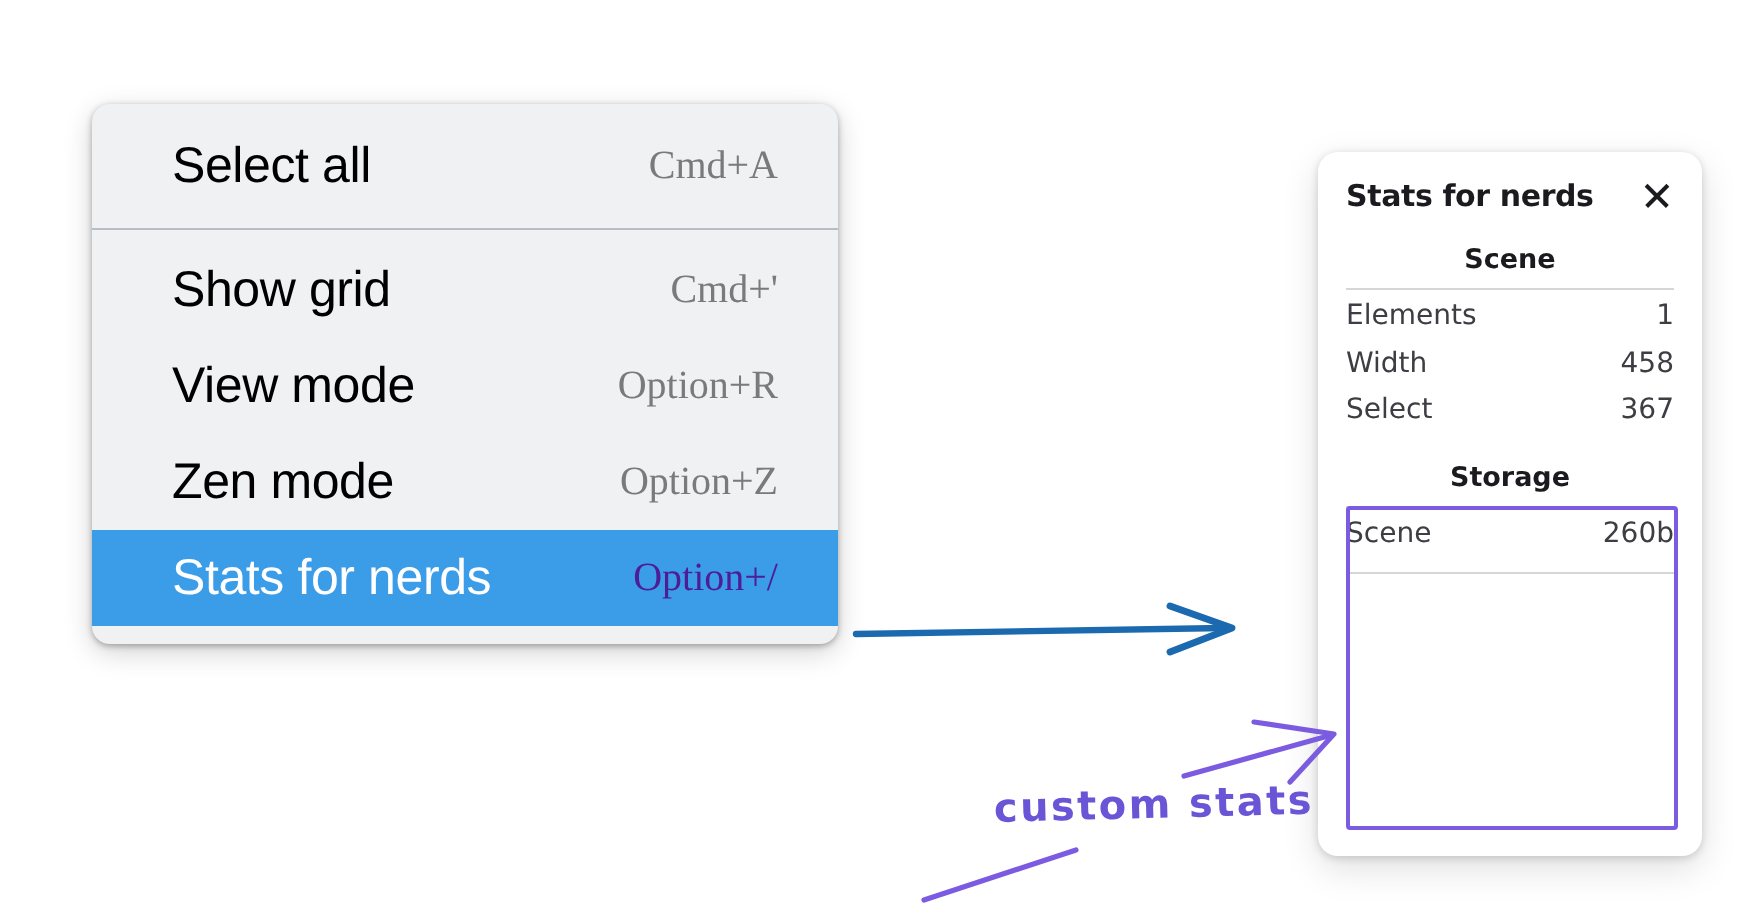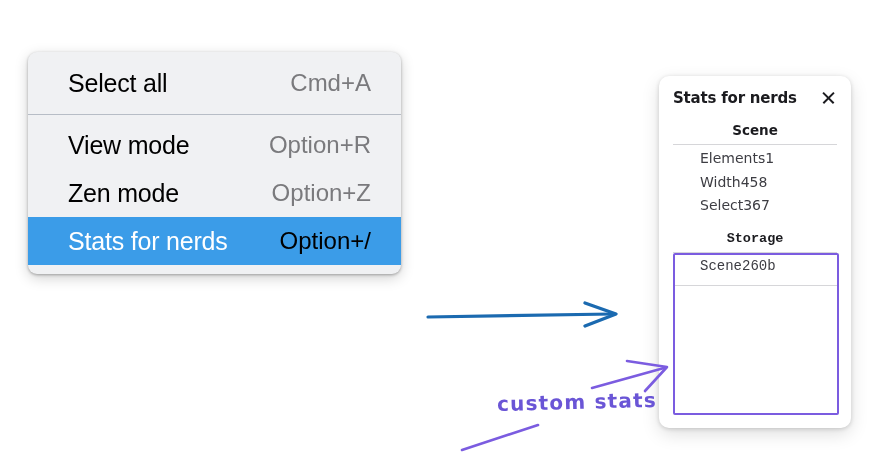--- a/index.html
+++ b/index.html
@@ -12,21 +12,21 @@
     height: 461px;
     position: relative;
     overflow: hidden;
     font-family: "Liberation Sans", sans-serif;
     -webkit-font-smoothing: antialiased;
   }
 
   
   #context-menu {
     position: absolute;
-    left: 28px;
+    left: 46px;
     top: 52px;
     width: 373px;
     background: #f0f1f3;
     border-radius: 9px;
     box-shadow: 0 1px 3px rgba(0,0,0,0.30), 0 4px 14px rgba(0,0,0,0.18);
     padding: 7px 0 9px 0;
     box-sizing: border-box;
   }
   .menu-group { }
   .menu-sep {
@@ -43,29 +43,30 @@
     box-sizing: border-box;
     cursor: default;
   }
   .menu-item .mi-label {
     font-size: 25px;
     color: #000000;
     letter-spacing: -0.2px;
     line-height: 1;
   }
   .menu-item .mi-shortcut {
-    font-size: 24px;
+    font-size: 20px;
     color: #7a7a7d;
     line-height: 1;
+    font-family: Liberation Serif, serif;
   }
   .menu-item.selected {
     background: #3b9ce8;
   }
   .menu-item.selected .mi-label { color: #ffffff; }
-  .menu-item.selected .mi-shortcut { color: #000000; }
+  .menu-item.selected .mi-shortcut { color: #4c1d95; }
 
   
   #stats-panel {
     position: absolute;
     left: 659px;
     top: 76px;
     width: 192px;
     height: 352px;
     background: #ffffff;
     border-radius: 10px;
@@ -116,26 +117,26 @@
     color: #1b1b1f;
     padding: 5px 0 6px 0;
   }
   .sec-rule {
     height: 1px;
     background: #d6d6d9;
     margin-bottom: 2px;
   }
   .stat-row {
     display: flex;
+    justify-content: space-between;
     align-items: baseline;
     font-size: 14px;
     color: #3d3d43;
     padding: 3px 0;
     line-height: 1.25;
-    margin-left: 27px;
   }
   .stat-row .sv { color: #3d3d43; }
   .stat-note {
     font-size: 13.5px;
     color: #3d3d43;
     padding: 4px 0 2px 0;
     white-space: nowrap;
   }
 
   
@@ -181,20 +182,24 @@
     <div class="menu-item">
       <span class="mi-label">Select all</span>
       <span class="mi-shortcut">Cmd+A</span>
     </div>
   </div>
 
   <div class="menu-sep"></div>
 
   <div class="menu-group">
     <div class="menu-item">
+      <span class="mi-label">Show grid</span>
+      <span class="mi-shortcut">Cmd+'</span>
+    </div>
+    <div class="menu-item">
       <span class="mi-label">View mode</span>
       <span class="mi-shortcut">Option+R</span>
     </div>
     <div class="menu-item">
       <span class="mi-label">Zen mode</span>
       <span class="mi-shortcut">Option+Z</span>
     </div>
     <div class="menu-item selected">
       <span class="mi-label">Stats for nerds</span>
       <span class="mi-shortcut">Option+/</span>
@@ -220,21 +225,21 @@
     <div class="stat-row">
       <span class="sl">Width</span>
       <span class="sv">458</span>
     </div>
     <div class="stat-row">
       <span class="sl">Select</span>
       <span class="sv">367</span>
     </div>
   </div>
 
-  <div class="sec" style="margin-top:8px;font-family:Liberation Mono, monospace;">
+  <div class="sec" style="margin-top:8px;">
     <div class="sec-title">Storage</div>
     <div class="sec-rule"></div>
     <div class="stat-row">
       <span class="sl">Scene</span>
       <span class="sv">260b</span>
     </div>
   </div>
 
   <div class="sec" style="margin-top:7px;">
     <div class="sec-rule"></div>

